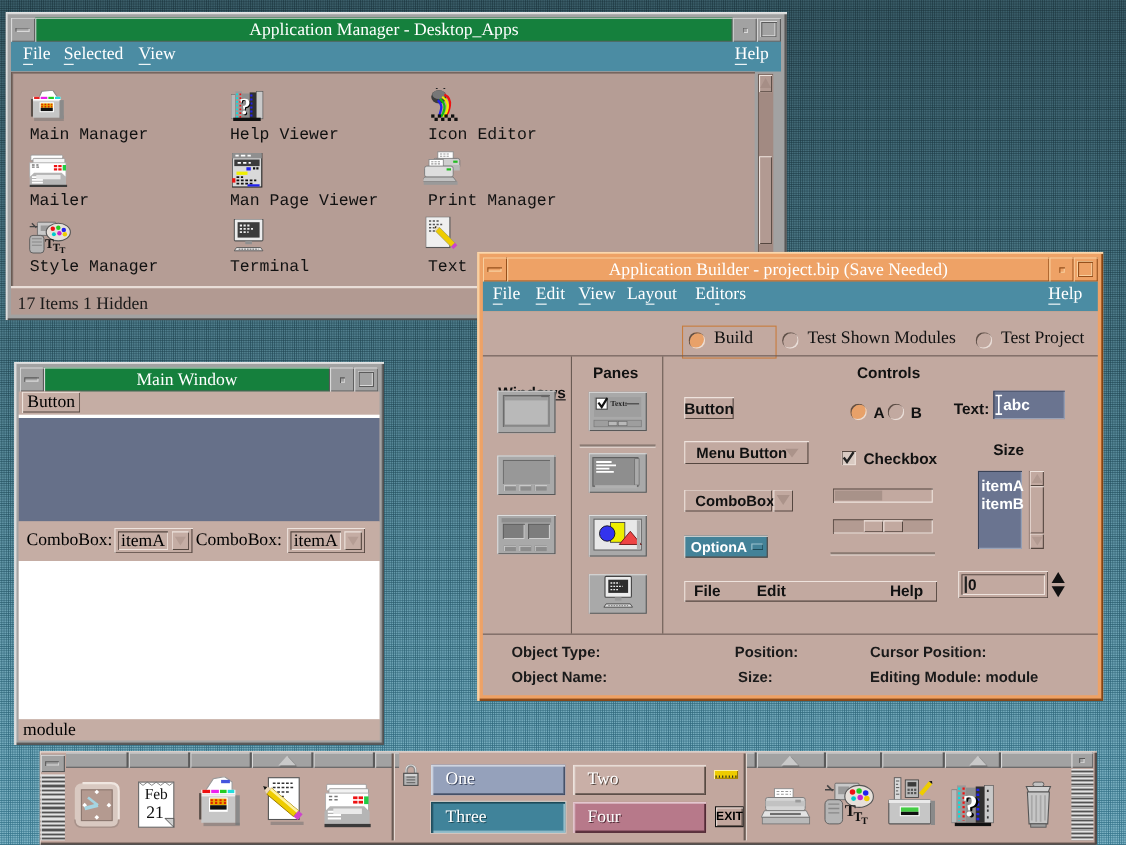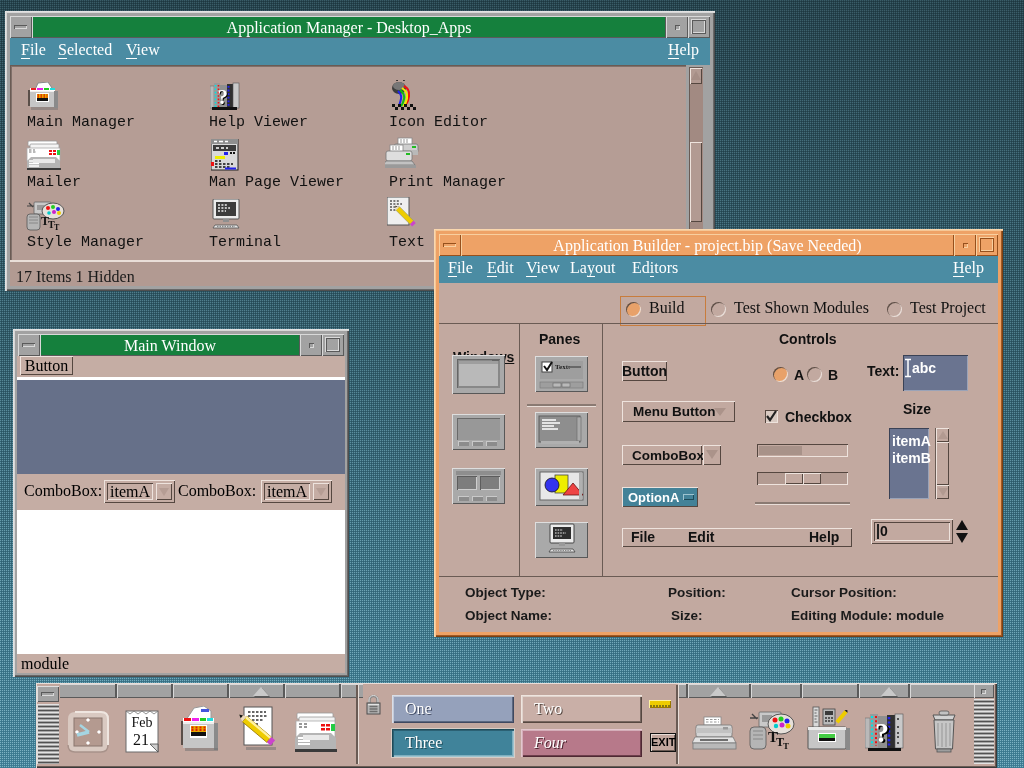--- a/index.html
+++ b/index.html
@@ -412,21 +412,21 @@
         <span class="abs" style="left:66px;">Edit</span>
         <span class="abs" style="left:187px;">Help</span>
       </div>
 
       <div class="abs" style="left:334px;top:43px;width:15px;height:15px;border-radius:50%;background:#e8a169;box-shadow: inset 1px 1px 0 #5e4f47, inset -1px -1px 0 #e9ded8;"></div>
       <span class="abs" style="left:355px;top:43px;">A</span>
       <div class="abs" style="left:368px;top:43px;width:15px;height:15px;border-radius:50%;background:#c2a9a0;box-shadow: inset 1px 1px 0 #5e4f47, inset -1px -1px 0 #e9ded8;"></div>
       <span class="abs" style="left:389px;top:43px;">B</span>
 
       <span class="abs" style="left:428px;top:39px;">Text:</span>
-      <div class="abs" style="left:464px;top:31px;width:65px;height:36px;background:#6a7490;box-shadow:inset 1px 1px 0 #3a4256, inset -1px -1px 0 #9aa3b8;color:#fff;line-height:26px;">
+      <div class="abs" style="left:464px;top:31px;width:65px;height:26px;background:#6a7490;box-shadow:inset 1px 1px 0 #3a4256, inset -1px -1px 0 #9aa3b8;color:#fff;line-height:26px;">
         <svg class="abs" style="left:0px;top:2px;" width="10" height="22">
             <path d="M5,3 v16 M2,2.5 h6 M2,19.5 h6" stroke="#fff" stroke-width="1.5" fill="none"></path>
           </svg><span style="margin-left:9px;">abc</span>
       </div>
 
       <div class="abs sk1-tan" style="left:326px;top:86px;width:13px;height:13px;background:#d9cac2;">
         <svg width="13" height="13">
             <path d="M2,6 L5,10 L11,1" stroke="#222" stroke-width="2.2" fill="none"></path>
           </svg>
       </div>
@@ -601,21 +601,21 @@
   </svg>
     </div>
   <div class="abs" style="left:356px;top:12px;width:122px;height:28px;background:#95a1bb;box-shadow:inset 1px 1px 0 #d9dee8, inset 2px 2px 0 #c3cad9, inset -1px -1px 0 #3e4860, inset -2px -2px 0 #5c6880;color:#fff;font-size:16px;line-height:28px;"><span style="margin-left:13px;text-shadow:1px 1px 0 #3e4860;">One</span></div>
   <div class="abs" style="left:485px;top:12px;width:121px;height:28px;background:#c9afa7;box-shadow:inset 1px 1px 0 #efe5df, inset 2px 2px 0 #e0d3cc, inset -1px -1px 0 #554740, inset -2px -2px 0 #776760;color:#fff;font-size:16px;line-height:28px;"><span style="margin-left:13px;text-shadow:1px 1px 0 #554740;">Two</span></div>
   <div class="abs" style="left:613px;top:17px;width:22px;height:8px;background:#eecc00;box-shadow:inset 1px 1px 0 #fff2a0, inset -1px -1px 0 #997700;">
       <svg width="22" height="8">
         <path d="M2,5 v2 M5,5 v2 M8,5 v2 M11,5 v2 M14,5 v2 M17,5 v2 M20,5 v2" stroke="#222" stroke-width="1"></path>
       </svg>
     </div>
   <div class="abs" style="left:356px;top:46px;width:122px;height:28px;background:#40839a;box-shadow:0 0 0 1px #d8cdc6, inset 1px 1px 0 #1d4a58, inset 2px 2px 0 #2c6174, inset -1px -1px 0 #9dc3cf, inset -2px -2px 0 #7eafbf;color:#fff;font-size:16px;line-height:28px;"><span style="margin-left:13px;text-shadow:1px 1px 0 #1d4a58;">Three</span></div>
-  <div class="abs" style="left:485px;top:46px;width:121px;height:28px;background:#b7798a;box-shadow:inset 1px 1px 0 #e3c7cf, inset 2px 2px 0 #d4adb8, inset -1px -1px 0 #4e2833, inset -2px -2px 0 #6e3f4c;color:#fff;font-size:16px;line-height:28px;font-style:italic;"><span style="margin-left:13px;text-shadow:1px 1px 0 #4e2833;">Four</span></div>
+  <div class="abs" style="left:485px;top:46px;width:121px;height:28px;background:#b7798a;box-shadow:inset 1px 1px 0 #e3c7cf, inset 2px 2px 0 #d4adb8, inset -1px -1px 0 #4e2833, inset -2px -2px 0 #6e3f4c;color:#fff;font-size:16px;line-height:28px;"><span style="margin-left:13px;text-shadow:1px 1px 0 #4e2833;">Four</span></div>
   <div class="abs sans" style="left:615px;top:51px;width:24px;height:17px;background:#c2a79e;box-shadow:0 0 0 1px #111, inset 1px 1px 0 #e9ded8, inset -1px -1px 0 #6a5b54;font-size:11px;text-align:center;line-height:17px;letter-spacing:0;">EXIT</div>
 
   <div class="abs" style="left:656px;top:33px;">
       <svg width="45" height="36">
     <rect x="12" y="1" width="17" height="8" fill="#fff" stroke="#888" stroke-width="0.8"></rect>
     <path d="M14,3.5 h13 M14,6 h13" stroke="#999" stroke-width="1" stroke-dasharray="2.5 1.5"></path>
     <rect x="4" y="9" width="36" height="12" rx="2" fill="#d5d5d5" stroke="#777" stroke-width="0.8"></rect>
     <rect x="4" y="12" width="36" height="5" fill="#c2c2c2"></rect>
     <rect x="31" y="11" width="5" height="2.5" fill="#9a9a9a"></rect>
     <path d="M3,21 h38 l3,6 h-44 z" fill="#e3e3e3" stroke="#777" stroke-width="0.8"></path>

